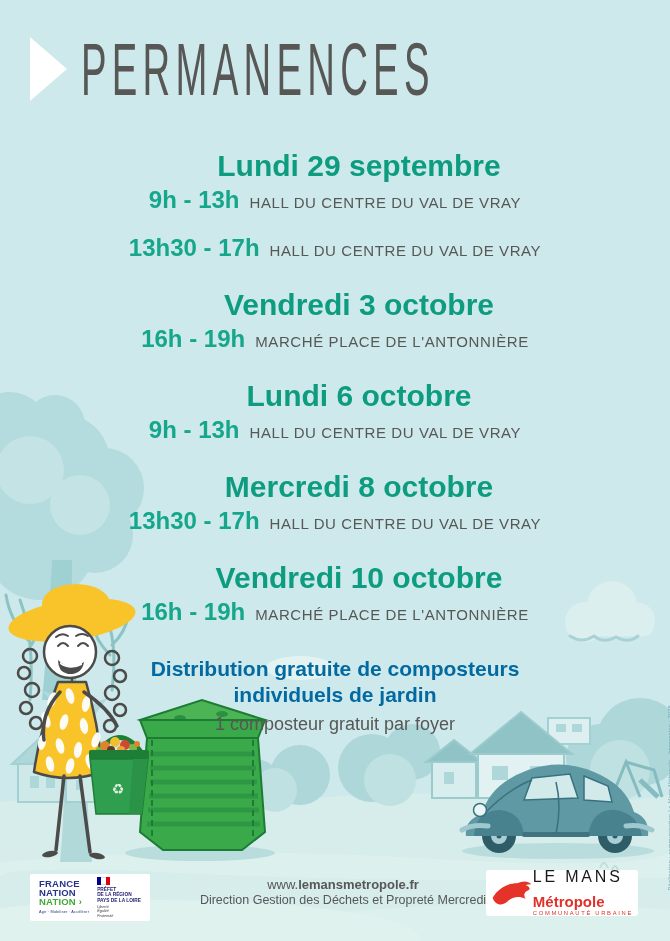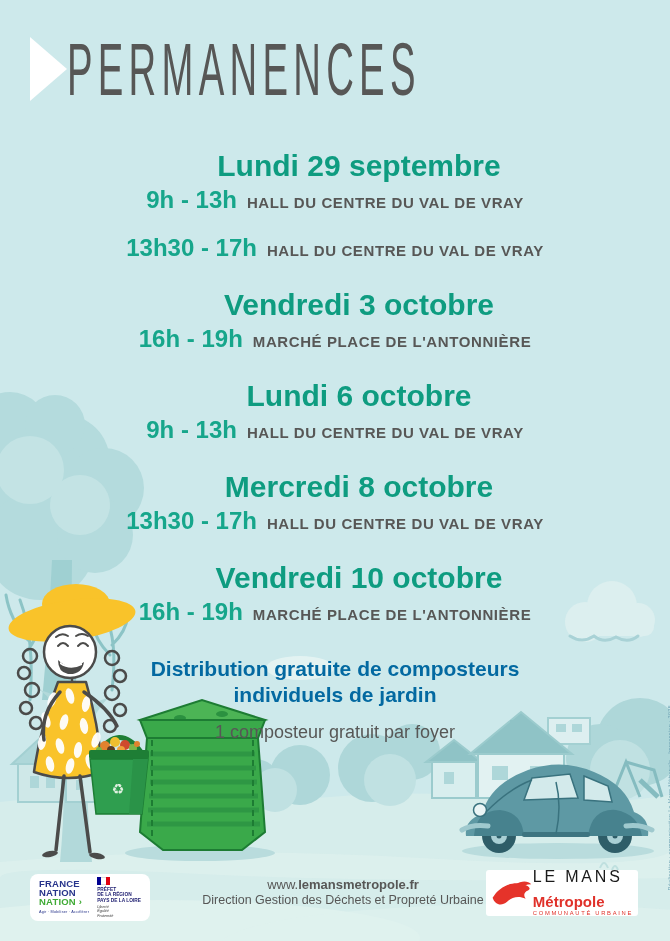--- a/index.html
+++ b/index.html
@@ -2,40 +2,40 @@
 <html><head>
 <meta charset="utf-8">
 <style>
   html,body{margin:0;padding:0;background:#fff;}
   .poster{position:relative;width:670px;height:941px;background:#cde9eb;overflow:hidden;
           font-family:"Liberation Sans",sans-serif;}
   svg.bg{position:absolute;left:0;top:0;z-index:1;}
   .illus{position:absolute;z-index:2;}
 
   
-  .title-row{position:absolute;top:34px;left:30px;display:flex;align-items:center;gap:0;z-index:3;}
+  .title-row{position:absolute;top:34px;left:30px;display:flex;align-items:center;gap:14px;z-index:3;}
   .tri{width:0;height:0;border-left:37px solid #ffffff;border-top:32px solid transparent;border-bottom:32px solid transparent;}
   .title{font-size:58px;line-height:70px;font-weight:400;color:#575756;letter-spacing:8px;
          transform:scale(0.66,1.28);transform-origin:left center;white-space:nowrap;margin:0;}
 
   
   .events{position:absolute;top:142px;left:0;width:100%;text-align:center;z-index:3;}
   .event{margin-bottom:15px;}
   .event-date{font-size:30px;line-height:34px;font-weight:700;color:#0e9c80;padding-left:48px;}
   .event-date sup{font-size:0.55em;vertical-align:super;}
   .event-line{margin-top:2px;font-size:24px;line-height:30px;}
   .event-time{font-weight:700;color:#16a68b;}
-  .event-loc{font-weight:700;color:#575756;font-size:15px;letter-spacing:0.6px;margin-left:10px;}
+  .event-loc{font-weight:400;color:#575756;font-size:15px;letter-spacing:0.6px;margin-left:10px;}
 
   .distribution{margin-top:26px;}
   .dist-title{font-size:21px;line-height:26px;font-weight:700;color:#0369a1;}
-  .dist-note{font-size:18px;line-height:22px;color:#575756;margin-top:13px;}
+  .dist-note{font-size:18px;line-height:22px;color:#575756;margin-top:5px;}
 
   
-  .footer-left{position:absolute;left:30px;top:874px;width:118px;height:45px;background:#fff;border-radius:8px;
+  .footer-left{position:absolute;left:30px;top:874px;width:118px;height:45px;background:#fff;border-radius:2px;
                display:flex;align-items:center;justify-content:space-evenly;z-index:3;padding:1px;}
   .fnv{text-align:left;line-height:9px;}
   .fnv-l{font-size:9.5px;font-weight:700;color:#27348b;letter-spacing:0.2px;}
   .fnv-green{color:#3faa35;}
   .fnv-tag{font-size:3.8px;color:#27348b;margin-top:2px;letter-spacing:0.2px;}
   .prefet{text-align:left;line-height:5px;}
   .flag{display:flex;width:13px;height:8px;margin-bottom:2px;}
   .flag span{flex:1;}
   .flag-b{background:#000091;}.flag-w{background:#fff;border-top:1px solid #ddd;border-bottom:1px solid #ddd;}.flag-r{background:#e1000f;}
   .prefet-l{font-size:4.8px;font-weight:700;color:#1a1a6e;line-height:5.4px;}
@@ -317,21 +317,21 @@
       <div class="prefet-motto">
         <div>Liberté</div>
           <div>Égalité</div>
           <div>Fraternité</div>
       </div>
     </div>
   </div>
 
   <div class="footer-center">
     <div class="fc1"><span>www.</span><b>lemansmetropole.fr</b></div>
-    <div class="fc2">Direction Gestion des Déchets et Propreté Urbaine</div>
+    <div class="fc2">Direction Gestion des Déchets et Propreté Mercredi</div>
   </div>
 
   <div class="footer-right">
     <svg width="48" height="38" viewBox="0 0 52 40">
       <path d="M2,26 C10,12 26,5 40,9 C48,11 50,15 46,17 C41,19 40,23 43,27 C34,23 26,25 20,31 C13,37 5,35 2,26 Z" fill="#e5332a"></path>
       <path d="M30,10 C38,4 46,5 50,9 C44,9 40,11 38,14 Z" fill="#e5332a"></path>
     </svg>
     <div class="lm-text">
       <div class="lm-name">LE MANS</div>
       <div class="lm-metro">Métropole</div>

